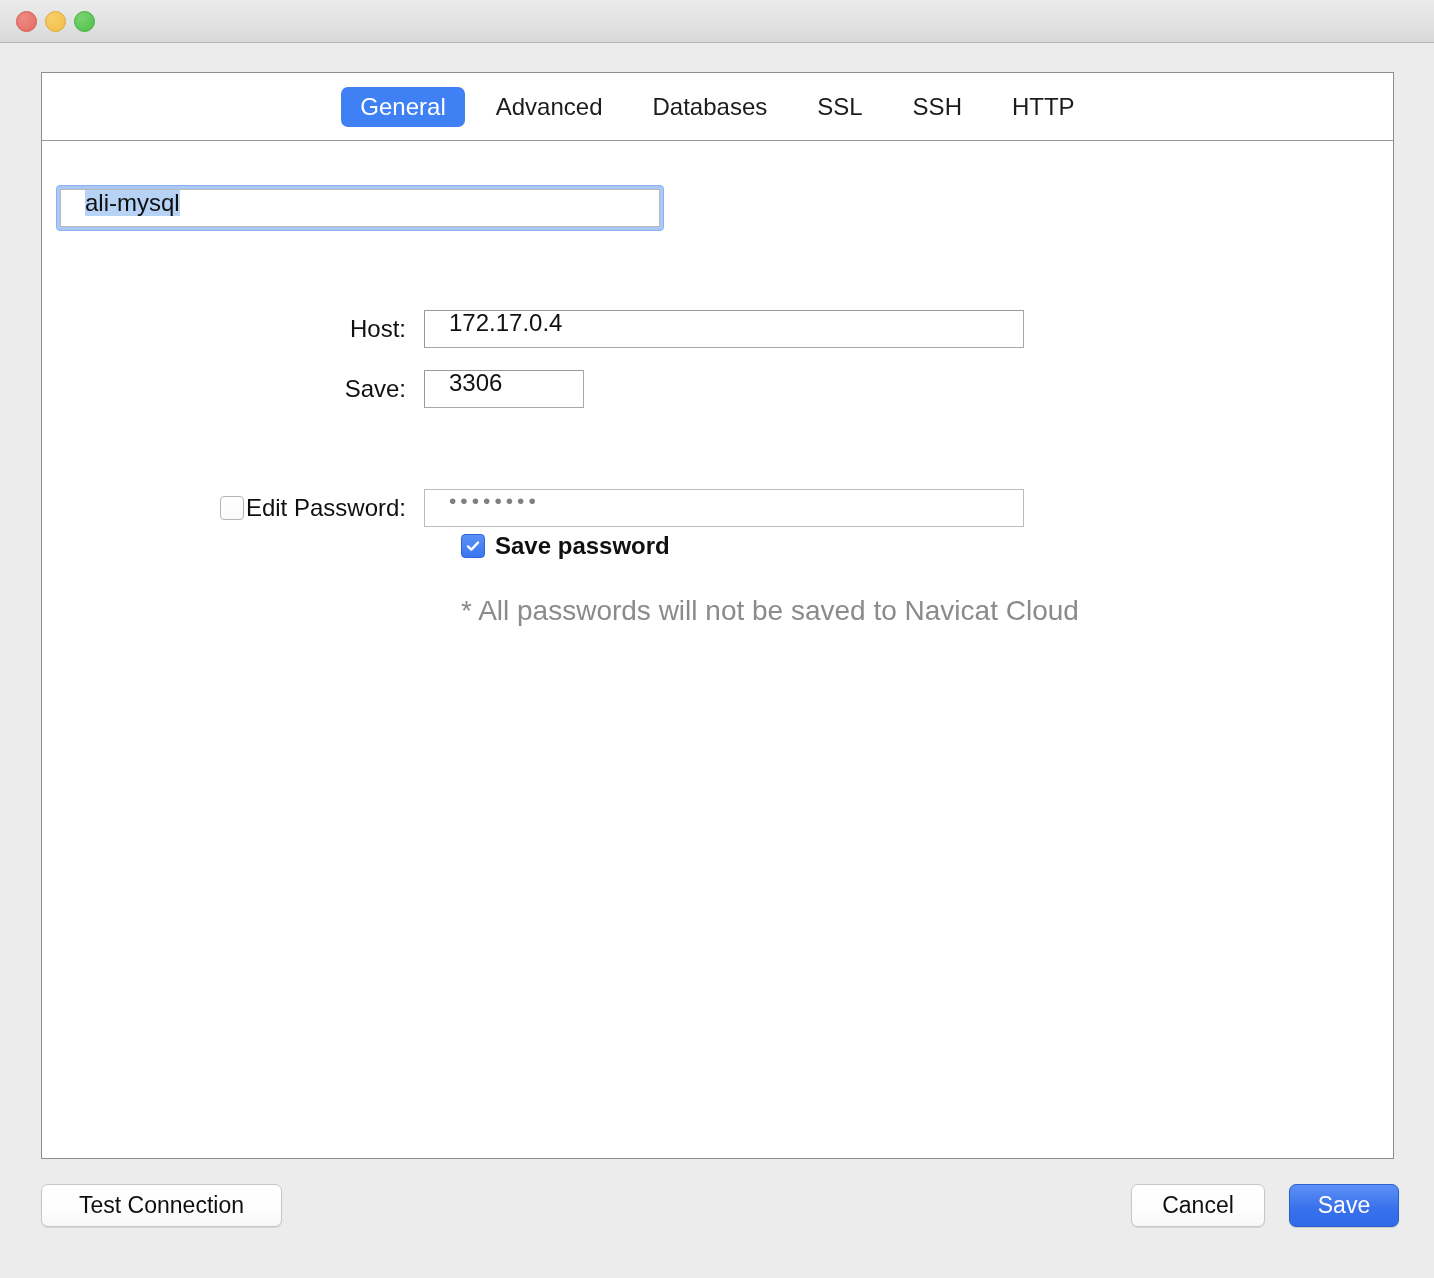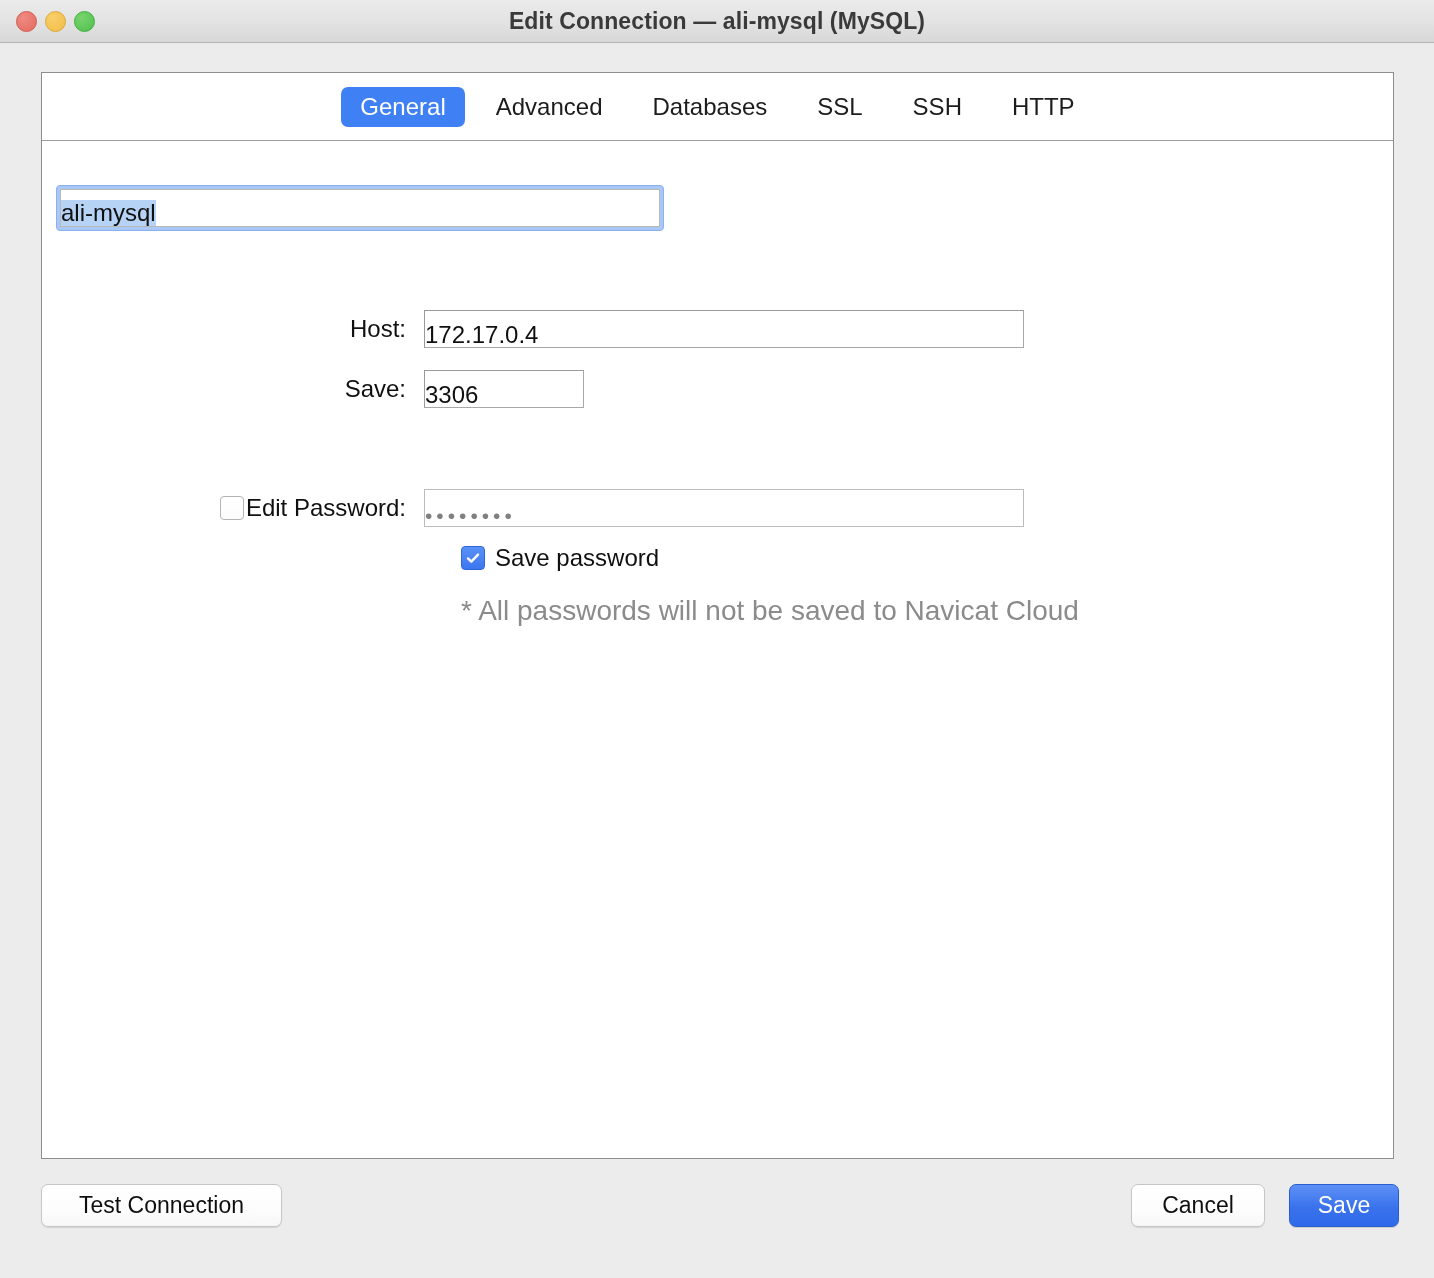--- a/index.html
+++ b/index.html
@@ -119,22 +119,22 @@
 
   .field {
     height: 38px;
     background: #ffffff;
     border: 1px solid #a8a8a8;
     border-top-color: #9a9a9a;
     border-left-color: #9a9a9a;
     font-size: 24px;
     color: #101010;
     display: flex;
-    align-items: flex-end;
-    padding: 0 0;
+    align-items: flex-start;
+    padding: 0 24px;
     line-height: 1;
   }
   .field.wide  { width: 600px; }
   .field.small { width: 160px; }
 
   
   .focus-ring {
     padding: 3px;
     border: 1px solid #8ab0ef;
     border-radius: 4px;
@@ -234,21 +234,20 @@
 <body>
 
 <div class="window">
 
   <div class="titlebar">
     <div class="traffic">
       <span class="light close"></span>
       <span class="light min"></span>
       <span class="light max"></span>
     </div>
-    <div class="window-title">Edit Connection — ali-mysql (MySQL)</div>
   </div>
 
   <div class="panel-wrap">
 
     <div class="panel">
 
       <div class="tabbar">
         <div class="tab active">General</div>
         <div class="tab">Advanced</div>
         <div class="tab">Databases</div>
@@ -290,21 +289,21 @@
               
             </span>
             <span>Edit Password:</span>
           </div>
           <div style="width:18px;"></div>
           <div class="field wide disabled">
             <span class="dots">••••••••</span>
           </div>
         </div>
 
-        <div class="row inline-cb-row" style="top:403px; left:419px;">
+        <div class="row inline-cb-row" style="top:391px; left:419px;font-weight:bold;">
           <span class="cb checked">
             <svg width="16" height="16" viewBox="0 0 16 16" aria-hidden="true">
               <path d="M3 8.4 L6.3 11.6 L13 4.6" fill="none" stroke="#ffffff" stroke-width="2.4" stroke-linecap="round" stroke-linejoin="round"></path>
             </svg>
           </span>
           <span class="cb-label">Save password</span>
         </div>
 
         <div class="row" style="top:454px; left:419px;">
           <div class="note">* All passwords will not be saved to Navicat Cloud</div>

